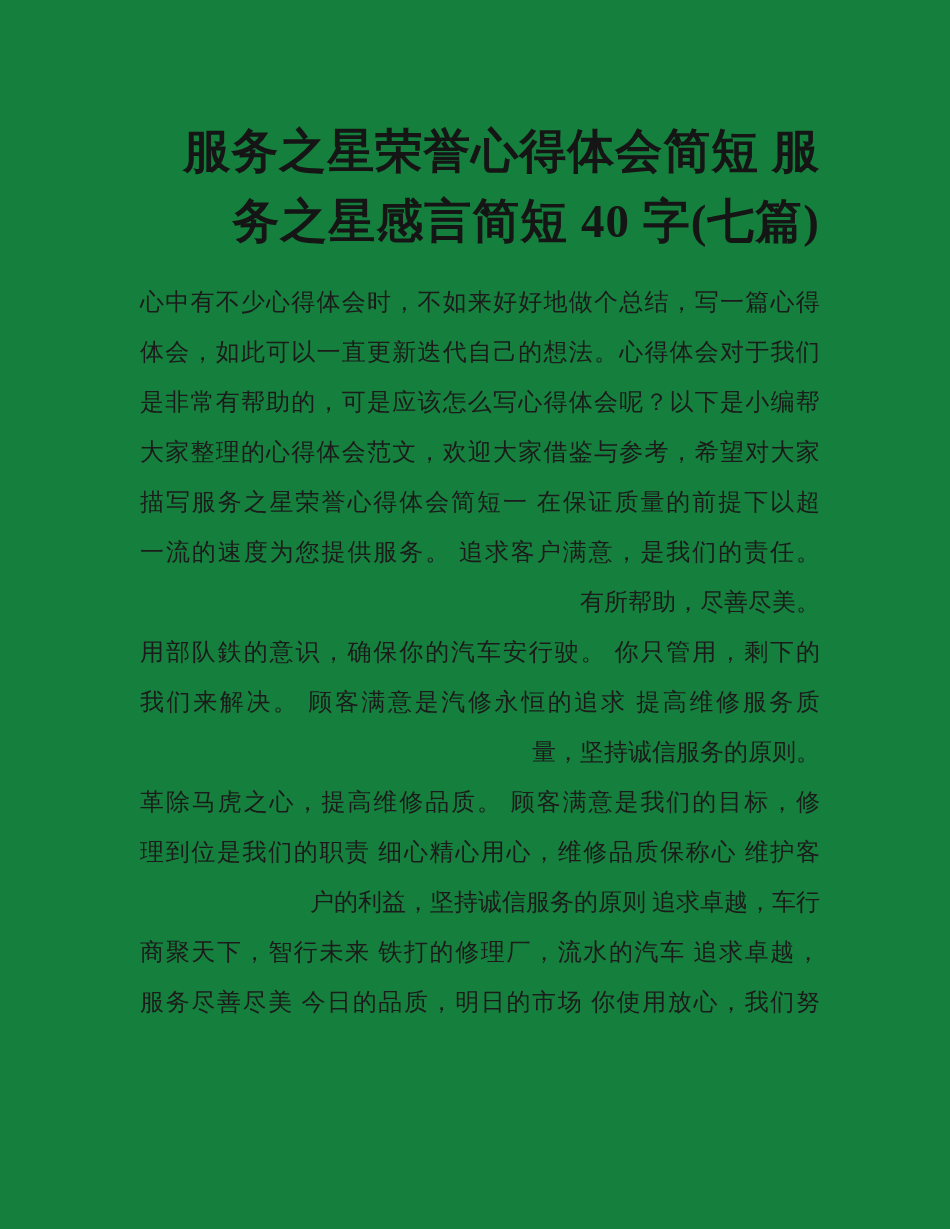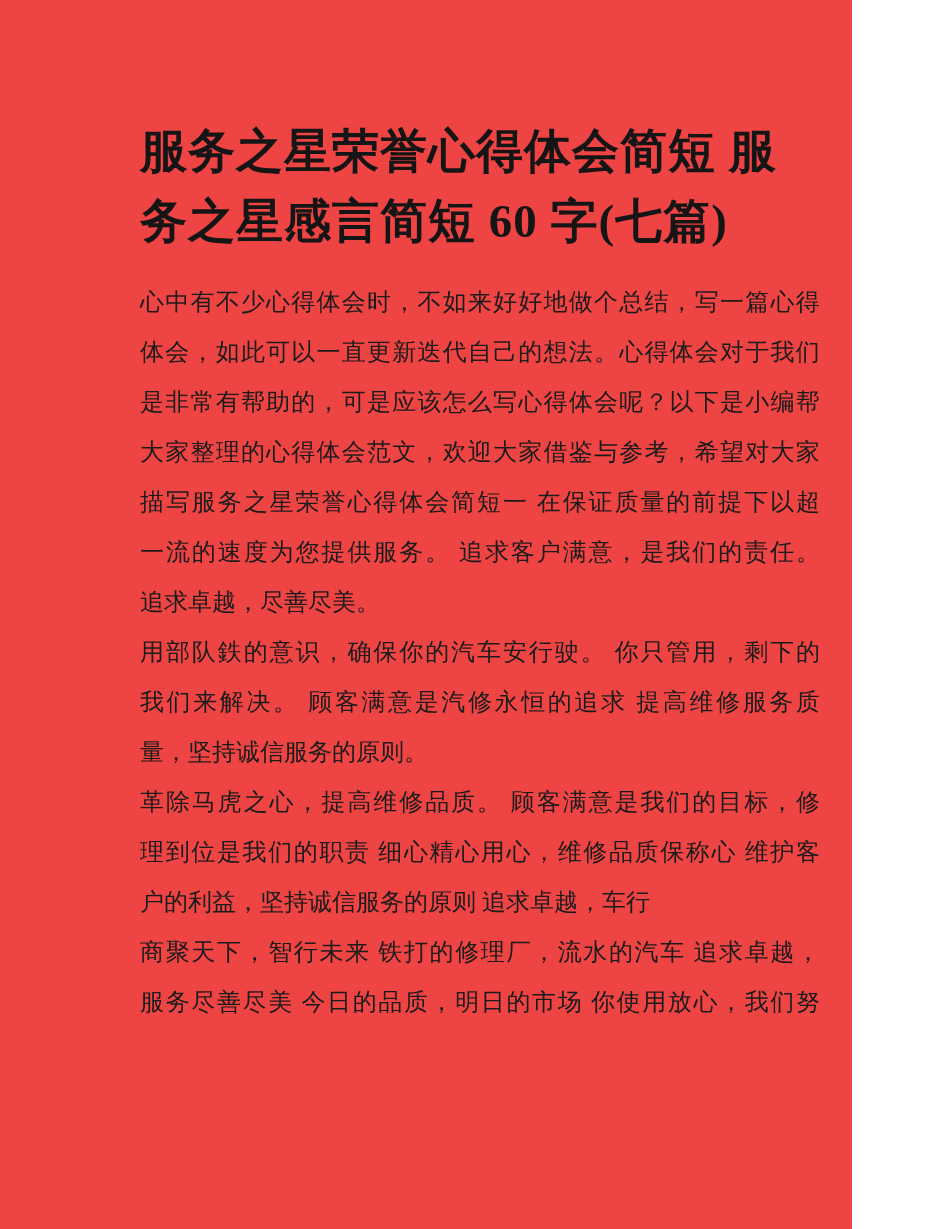--- a/index.html
+++ b/index.html
@@ -8,23 +8,24 @@
   }
   body {
     width: 950px;
     height: 1229px;
     background: #ffffff;
     font-family: "Liberation Serif", "DejaVu Serif", serif;
     overflow: hidden;
   }
   .page {
     position: relative;
-    width: 852px;
+    width: 950px;
     height: 1229px;
-    background: #ef4444;
+    background: #15803d;
+    text-align: right;
   }
   .content {
     position: absolute;
     left: 140px;
     top: 116px;
     width: 680px;
   }
   .title {
     margin: 0 0 21px 0;
     padding: 0;
@@ -64,21 +65,21 @@
     line-height: 50px;
   }
 </style>
 </head>
 <body style="background: rgb(255, 255, 255);">
 
 <div class="page">
   <div class="content">
     <h1 class="title" style="color: rgb(21, 21, 21);">
         <div class="title-line">服务之星荣誉心得体会简短 服</div>
-        <div class="title-line">务之星感言简短 60 字(七篇)</div>
+        <div class="title-line">务之星感言简短 40 字(七篇)</div>
       </h1>
     <div class="body-text" style="color: rgb(27, 27, 27);">
         <div class="paragraph">
           <div class="body-line justify">
             <span>心</span>
             <span>中</span>
             <span>有</span>
             <span>不</span>
             <span>少</span>
             <span>心</span>
@@ -244,21 +245,21 @@
             <span>意</span>
             <span>，</span>
             <span>是</span>
             <span>我</span>
             <span>们</span>
             <span>的</span>
             <span>责</span>
             <span>任</span>
             <span>。</span>
           </div>
-          <div class="body-line">追求卓越，尽善尽美。</div>
+          <div class="body-line">有所帮助，尽善尽美。</div>
         </div>
         <div class="paragraph">
           <div class="body-line justify">
             <span>用</span>
             <span>部</span>
             <span>队</span>
             <span>鉄</span>
             <span>的</span>
             <span>意</span>
             <span>识</span>

